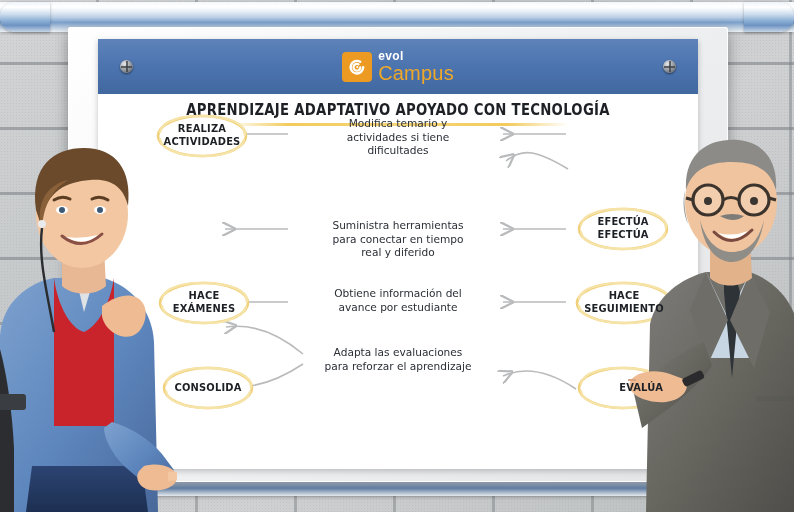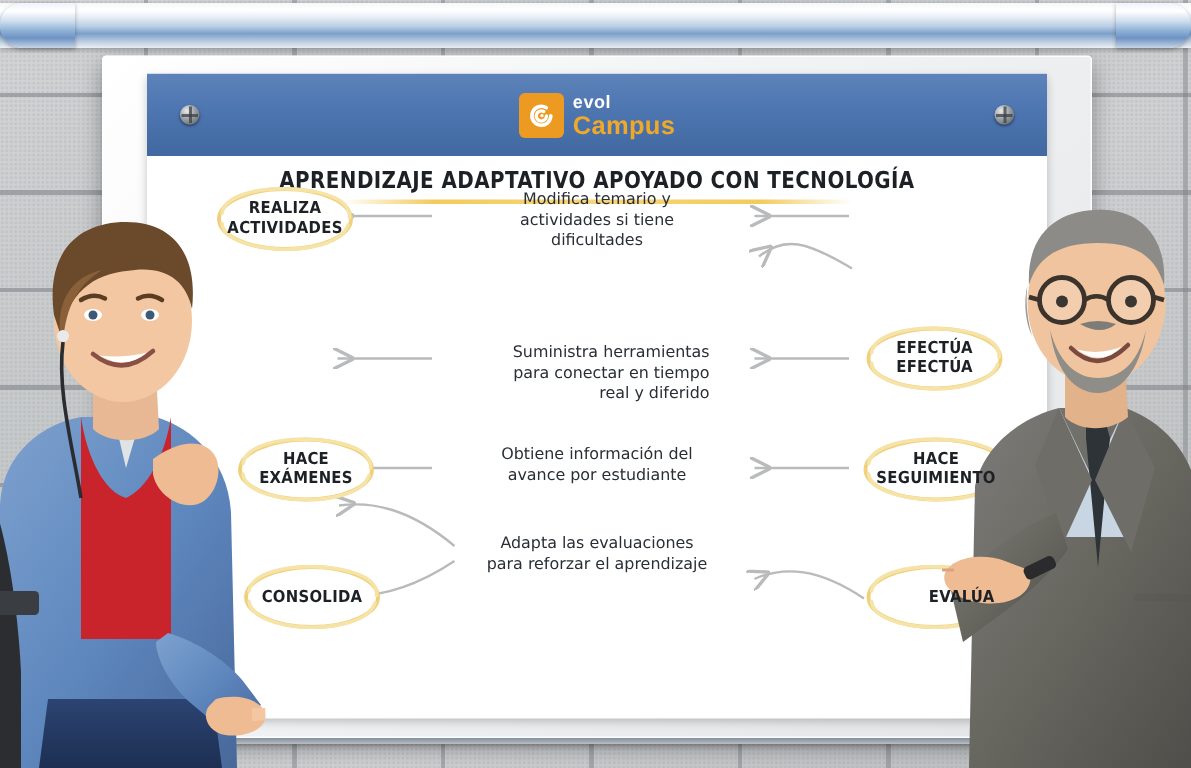--- a/index.html
+++ b/index.html
@@ -31,42 +31,42 @@
     background:linear-gradient(to bottom,#eef4fa 0%,#ffffff 18%,#cfdeee 40%,#8db0d6 62%,#6e93c3 78%,#c6d5e6 100%);
     box-shadow:0 1px 3px rgba(0,0,0,.3);}
   .rail-cap.l{left:0;top:2px;border-radius:25px 0 0 25px;}
   .rail-cap.r{left:744px;top:2px;}
   .rail-cap.bl{left:0;top:470px;height:26px;border-radius:22px 0 0 22px;}
   .rail-cap.br{left:744px;top:470px;height:26px;border-radius:0 22px 22px 0;}
   
   .board-frame{position:absolute;left:68px;top:27px;width:660px;height:455px;
     background:linear-gradient(135deg,#ffffff 0%,#f2f3f4 40%,#e2e4e6 100%);
     border-radius:3px;
-    box-shadow:0 6px 14px rgba(0,0,0,.35), inset 0 0 0 1px rgba(255,255,255,.9);margin-top:10px;}
+    box-shadow:0 6px 14px rgba(0,0,0,.35), inset 0 0 0 1px rgba(255,255,255,.9);}
   .board-inner{position:absolute;left:30px;top:12px;width:600px;height:430px;
     background:#ffffff;box-shadow:0 2px 6px rgba(0,0,0,.22);overflow:hidden;}
   
   .board-head{position:absolute;left:0;top:0;width:600px;height:55px;
     background:linear-gradient(to bottom,#5e83ba 0%,#4d75b0 45%,#41689f 100%);
     display:flex;align-items:center;justify-content:center;}
   .screw{position:absolute;width:13px;height:13px;border-radius:50%;
     background:radial-gradient(circle at 35% 30%,#e9eaec 0%,#9aa0a6 45%,#54585c 100%);
     box-shadow:0 1px 2px rgba(0,0,0,.5);}
   .screw:before,.screw:after{content:"";position:absolute;background:rgba(60,64,68,.75);}
   .screw:before{left:1px;top:6px;width:11px;height:1.5px;}
   .screw:after{left:6px;top:1px;width:1.5px;height:11px;}
   .screw.l{left:22px;top:21px;}
   .screw.r{left:565px;top:21px;}
   
   .logo{display:flex;align-items:center;gap:6px;}
   .logo-mark{width:30px;height:30px;border-radius:4px;background:#ec9a22;
     display:flex;align-items:center;justify-content:center;}
   .logo-text{line-height:1;}
   .logo-evol{font-size:12px;color:#ffffff;font-weight:700;letter-spacing:.4px;}
-  .logo-campus{font-size:17px;color:#f0a829;font-weight:700;letter-spacing:.2px;margin-top:1px;}
+  .logo-campus{font-size:20px;color:#f0a829;font-weight:400;letter-spacing:.2px;margin-top:1px;}
   
   .title{position:absolute;left:0;top:62px;width:600px;text-align:center;
     font-size:15.5px;font-weight:700;color:#1d2126;letter-spacing:.3px;
     font-family:"DejaVu Sans Condensed","Liberation Sans",sans-serif;
     transform:scaleX(.95);}
   .title-rule{position:absolute;left:130px;top:84px;width:340px;height:3px;
     background:linear-gradient(to right,rgba(242,203,92,0) 0%,#f2cb5c 18%,#f5d67a 50%,#f2cb5c 82%,rgba(242,203,92,0) 100%);
     border-radius:2px;}
   
   .bubble{position:absolute;display:flex;align-items:center;justify-content:center;
@@ -136,21 +136,21 @@
       <path d="M205,325 C175,345 150,350 128,348" fill="none" stroke="#b9babc" stroke-width="1.6" marker-end="url(#ah)"></path>
 
       <line x1="468" y1="95" x2="405" y2="95" stroke="#b9babc" stroke-width="1.6" marker-end="url(#ah)"></line>
       <line x1="468" y1="190" x2="405" y2="190" stroke="#b9babc" stroke-width="1.6" marker-end="url(#ah)"></line>
       <line x1="468" y1="263" x2="405" y2="263" stroke="#b9babc" stroke-width="1.6" marker-end="url(#ah)"></line>
 
       <path d="M470,130 C440,112 425,108 408,122" fill="none" stroke="#b9babc" stroke-width="1.6" marker-end="url(#ah)"></path>
       <path d="M478,350 C448,330 425,328 405,337" fill="none" stroke="#b9babc" stroke-width="1.6" marker-end="url(#ah)"></path>
     </svg>
 
-    <div class="bubble" style="left:44px;top:73px;width:96px;height:48px;">
+    <div class="bubble" style="left:56px;top:73px;width:96px;height:48px;">
       <svg width="96" height="48" viewBox="0 0 96 48">
         <ellipse cx="48" cy="24" rx="44" ry="20" fill="#ffffff" stroke="#f0d07a" stroke-width="2.6"></ellipse>
         <path d="M6,20 C8,8 30,3 52,4 C74,5 92,11 91,23" fill="none" stroke="#f6e3a8" stroke-width="2.4" stroke-linecap="round"></path>
         <path d="M90,28 C86,40 64,45 44,44 C24,43 7,37 6,27" fill="none" stroke="#f6e3a8" stroke-width="2.4" stroke-linecap="round"></path>
       </svg>
       <span><span>REALIZA</span><br>
         <span>ACTIVIDADES</span></span>
     </div>
 
 
@@ -197,21 +197,21 @@
     <div class="bubble" style="left:477px;top:325px;width:96px;height:48px;justify-content:flex-end;">
       <svg width="96" height="48" viewBox="0 0 96 48">
         <ellipse cx="48" cy="24" rx="44" ry="20" fill="#ffffff" stroke="#f0d07a" stroke-width="2.6"></ellipse>
         <path d="M6,20 C8,8 30,3 52,4 C74,5 92,11 91,23" fill="none" stroke="#f6e3a8" stroke-width="2.4" stroke-linecap="round"></path>
         <path d="M90,28 C86,40 64,45 44,44 C24,43 7,37 6,27" fill="none" stroke="#f6e3a8" stroke-width="2.4" stroke-linecap="round"></path>
       </svg>
       <span>EVALÚA</span>
     </div>
 
     <div class="ctext" style="left:225px;top:78px;">Modifica temario y actividades si tiene dificultades</div>
-    <div class="ctext" style="left:225px;top:180px;text-align:right;">Suministra herramientas para conectar en tiempo real y diferido</div>
+    <div class="ctext" style="left:225px;top:180px;">Suministra herramientas para conectar en tiempo real y diferido</div>
     <div class="ctext" style="left:225px;top:248px;">Obtiene información del avance por estudiante</div>
     <div class="ctext" style="left:225px;top:307px;text-align:center;">Adapta las evaluaciones para reforzar el aprendizaje</div>
 
   </div>
 </div>
 
 <svg class="person" id="student" viewBox="0 0 185 376">
   <defs>
     <linearGradient id="shirt" x1="0" y1="0" x2="1" y2="1">
       <stop offset="0%" stop-color="#7ea2cf"></stop>

